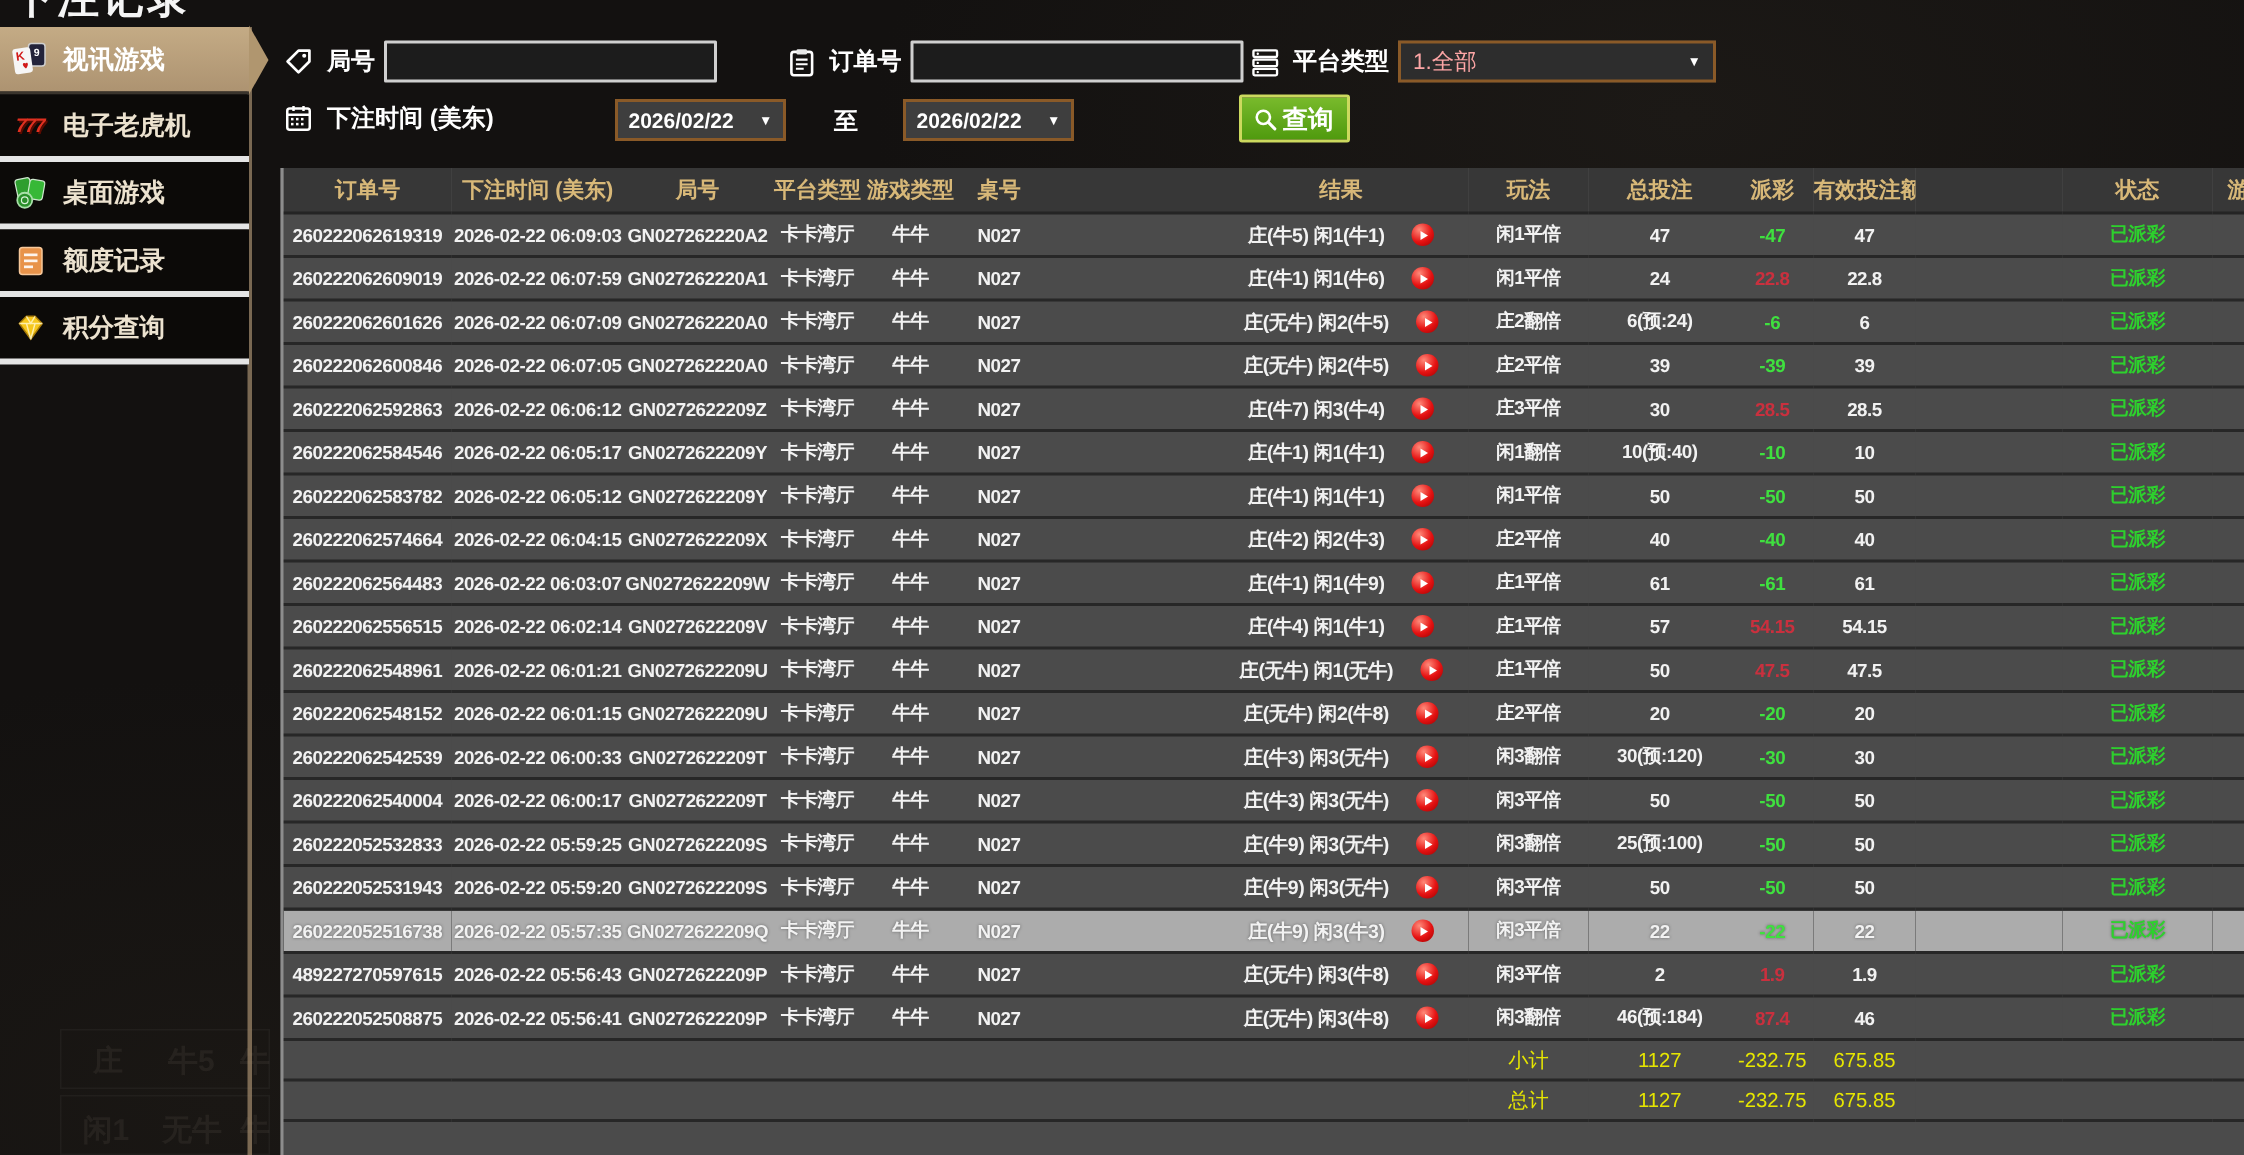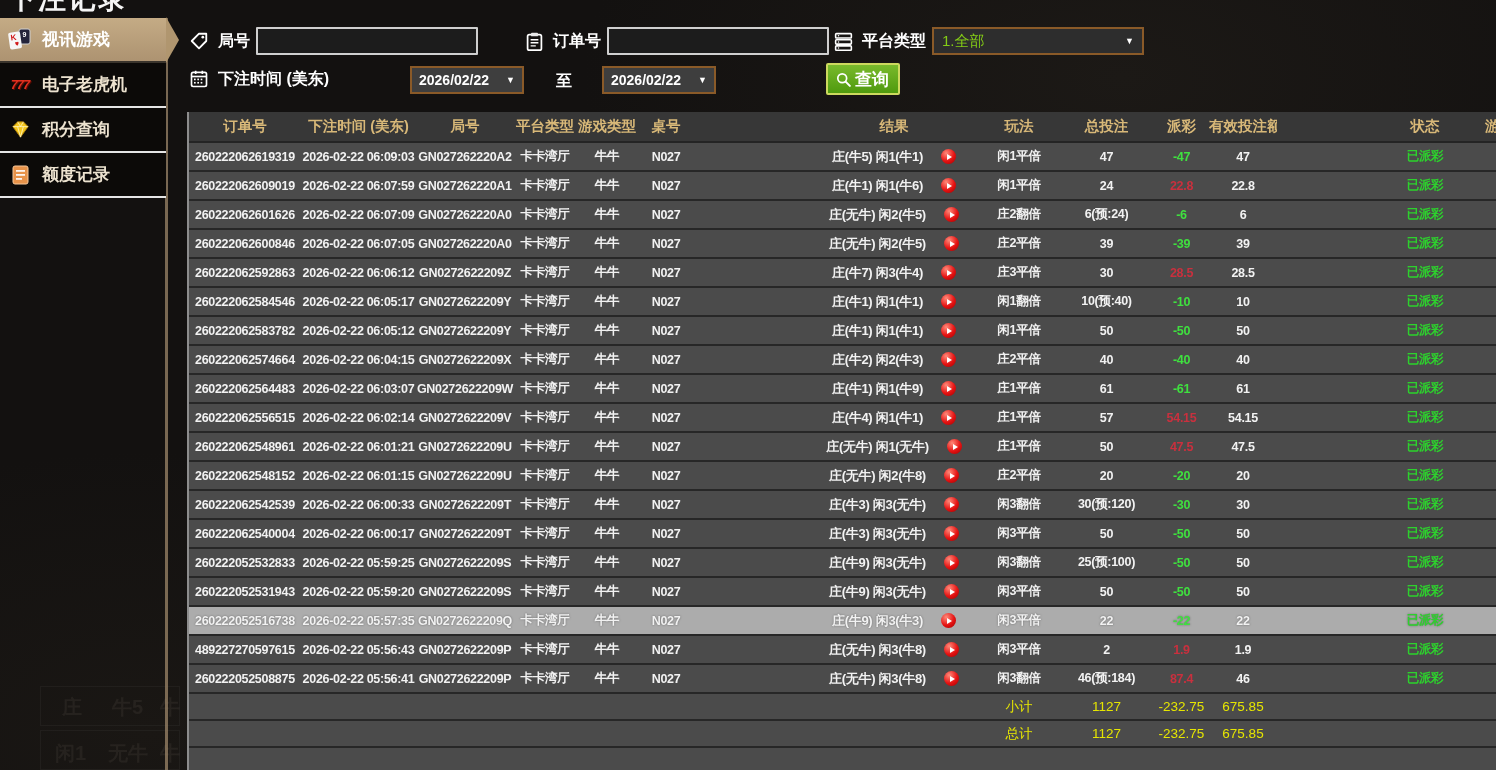--- a/index.html
+++ b/index.html
@@ -14,39 +14,39 @@
   }
   
   .page-title { position:absolute; top:-20px; left:8px; font-size:28px; font-weight:bold; color:#f5f5f5; letter-spacing:2px; }
   
   .ghost { position:absolute; color:rgba(210,200,180,0.07); font-weight:bold; font-size:20px; }
   .ghost-box { position:absolute; border:1px solid rgba(255,255,255,0.04); }
   
   .sidebar-divider { position:absolute; left:165px; top:18px; width:3px; height:752px; background:#9c8668; opacity:.75; }
   .sidebar { position:absolute; left:0; top:18px; width:166px; z-index:3; }
   .side-item { position:relative; height:45px; display:flex; align-items:center; gap:9px; padding-left:7px;
-    background:#0c0a08; border-bottom:2px solid #e5e5e5; cursor:pointer;
+    background:#0c0a08; border-bottom:4px solid #e5e5e5; cursor:pointer;
     font-size:17px; font-weight:bold; color:#eade c8; color:#ece2cf; }
   .side-item .lbl { white-space:nowrap; }
   .side-item.active { background:linear-gradient(180deg,#c4ab85,#ad9371); color:#fff; border-bottom:2px solid #3a342c; }
   .side-item.active::after { content:''; position:absolute; right:-13px; top:50%; transform:translateY(-50%);
     border-top:23px solid transparent; border-bottom:23px solid transparent; border-left:13px solid #b0966f; }
   .icon-wrap { width:26px; height:24px; display:flex; align-items:center; justify-content:center; flex:none; }
   .slots-txt { color:#e03020; font-weight:bold; font-style:italic; font-size:13px; text-shadow:1px 1px 0 #5a0a00; letter-spacing:-1px; }
   
   .flabel { font-size:16px; font-weight:bold; color:#fff; white-space:nowrap; }
   .fgroup { position:absolute; display:flex; align-items:center; gap:6px; }
   .txt-input { background:#1c1c1c; border:2px solid #cfcfcf; border-radius:1px; height:28px; color:#fff; font-size:14px; padding:0 6px; }
   .date-box { position:absolute; width:114px; height:28px; background:#3e3e3e; border:2px solid #8a5a28;
     display:flex; align-items:center; justify-content:space-between; padding:0 7px; cursor:pointer; }
   .date-box .dv { font-size:14px; font-weight:bold; color:#fff; }
   .caret { font-size:9px; color:#fff; }
   .select-box { width:212px; height:28px; background:#2d2d2d; border:2px solid #8a5a28;
     display:flex; align-items:center; justify-content:space-between; padding:0 8px; cursor:pointer; }
-  .select-box .sv { font-size:15px; color:#84cc16; }
+  .select-box .sv { font-size:15px; color:#fca5a5; }
   .search-btn { position:absolute; left:826px; top:63px; height:32px; padding:0 9px 0 6px;
     background:linear-gradient(180deg,#79ba2c,#4f9a0e); border:2px solid #ccd95e; border-radius:2px;
     display:flex; align-items:center; gap:3px; color:#fff; font-size:17px; font-weight:bold; cursor:pointer; }
   
   .table-wrap { position:absolute; left:187px; top:112px; width:1309px; height:658px; overflow:hidden;
     border-left:2px solid #8d8d8d; background:#4b4b4b; }
   table { border-collapse:collapse; table-layout:fixed; width:1390px; }
   col.c-order{width:112px} col.c-time{width:115px} col.c-round{width:98px} col.c-plat{width:62px}
   col.c-game{width:62px} col.c-tbl{width:56px} col.c-result{width:285px} col.c-play-type{width:80px}
   col.c-total{width:95px} col.c-payout{width:55px} col.c-valid{width:68px} col.c-spacer{width:98px}
@@ -104,37 +104,52 @@
     <span class="lbl">视讯游戏</span>
   </div>
   <div class="side-item">
     <span class="icon-wrap">
       <span class="slots-txt">777</span>
     </span>
     <span class="lbl">电子老虎机</span>
   </div>
   <div class="side-item">
     <span class="icon-wrap">
-      <svg width="23" height="21" viewBox="0 0 24 22">
-        <polygon points="4,8 9,3 15,3 20,8 12,19" fill="#f6c71c" stroke="#a87b08" stroke-width="1"></polygon>
-        <path d="M4 8 H20 M9 3 L12 8 L15 3 M12 19 L9 8 M12 19 L15 8" stroke="#fff8d0" stroke-width="1" fill="none" opacity="0.8"></path>
+      <svg width="23" height="23" viewBox="0 0 23 23">
+        <g transform="rotate(-12 7 9)">
+            <rect x="2" y="2" width="10" height="13" rx="2" fill="#2f9e2f" stroke="#cfe9cf" stroke-width="0.8"></rect>
+          </g>
+        <g transform="rotate(10 15 10)">
+            <rect x="10" y="3" width="10" height="13" rx="2" fill="#37b837" stroke="#cfe9cf" stroke-width="0.8"></rect>
+          </g>
+        <circle cx="7.5" cy="16.5" r="5" fill="#2a8f2a" stroke="#a8dfa8" stroke-width="1.2"></circle>
+        <circle cx="7.5" cy="16.5" r="2.2" fill="none" stroke="#d8f2d8" stroke-width="0.8"></circle>
       </svg>
     </span>
-    <span class="lbl">积分查询</span>
+    <span class="lbl">桌面游戏</span>
   </div>
   <div class="side-item">
     <span class="icon-wrap">
       <svg width="21" height="22" viewBox="0 0 21 22">
         <rect x="3" y="2" width="15" height="18" rx="2" fill="#e8934a" stroke="#f7c89a" stroke-width="1"></rect>
         <rect x="6" y="6" width="9" height="1.8" fill="#fff" opacity="0.9"></rect>
         <rect x="6" y="10" width="9" height="1.8" fill="#fff" opacity="0.9"></rect>
         <rect x="6" y="14" width="6" height="1.8" fill="#fff" opacity="0.9"></rect>
       </svg>
     </span>
     <span class="lbl">额度记录</span>
+  </div>
+  <div class="side-item">
+    <span class="icon-wrap">
+      <svg width="23" height="21" viewBox="0 0 24 22">
+        <polygon points="4,8 9,3 15,3 20,8 12,19" fill="#f6c71c" stroke="#a87b08" stroke-width="1"></polygon>
+        <path d="M4 8 H20 M9 3 L12 8 L15 3 M12 19 L9 8 M12 19 L15 8" stroke="#fff8d0" stroke-width="1" fill="none" opacity="0.8"></path>
+      </svg>
+    </span>
+    <span class="lbl">积分查询</span>
   </div>
 </div>
 
 <div class="fgroup" style="left:186px; top:27px;">
   <span class="icon-wrap">
     <svg width="20" height="20" viewBox="0 0 22 22">
       <path d="M3 11 L11 3 H19 V11 L11 19 Z" fill="none" stroke="#fff" stroke-width="2" stroke-linejoin="round"></path>
       <circle cx="15.2" cy="6.8" r="1.5" fill="#fff"></circle>
     </svg>
   </span>

